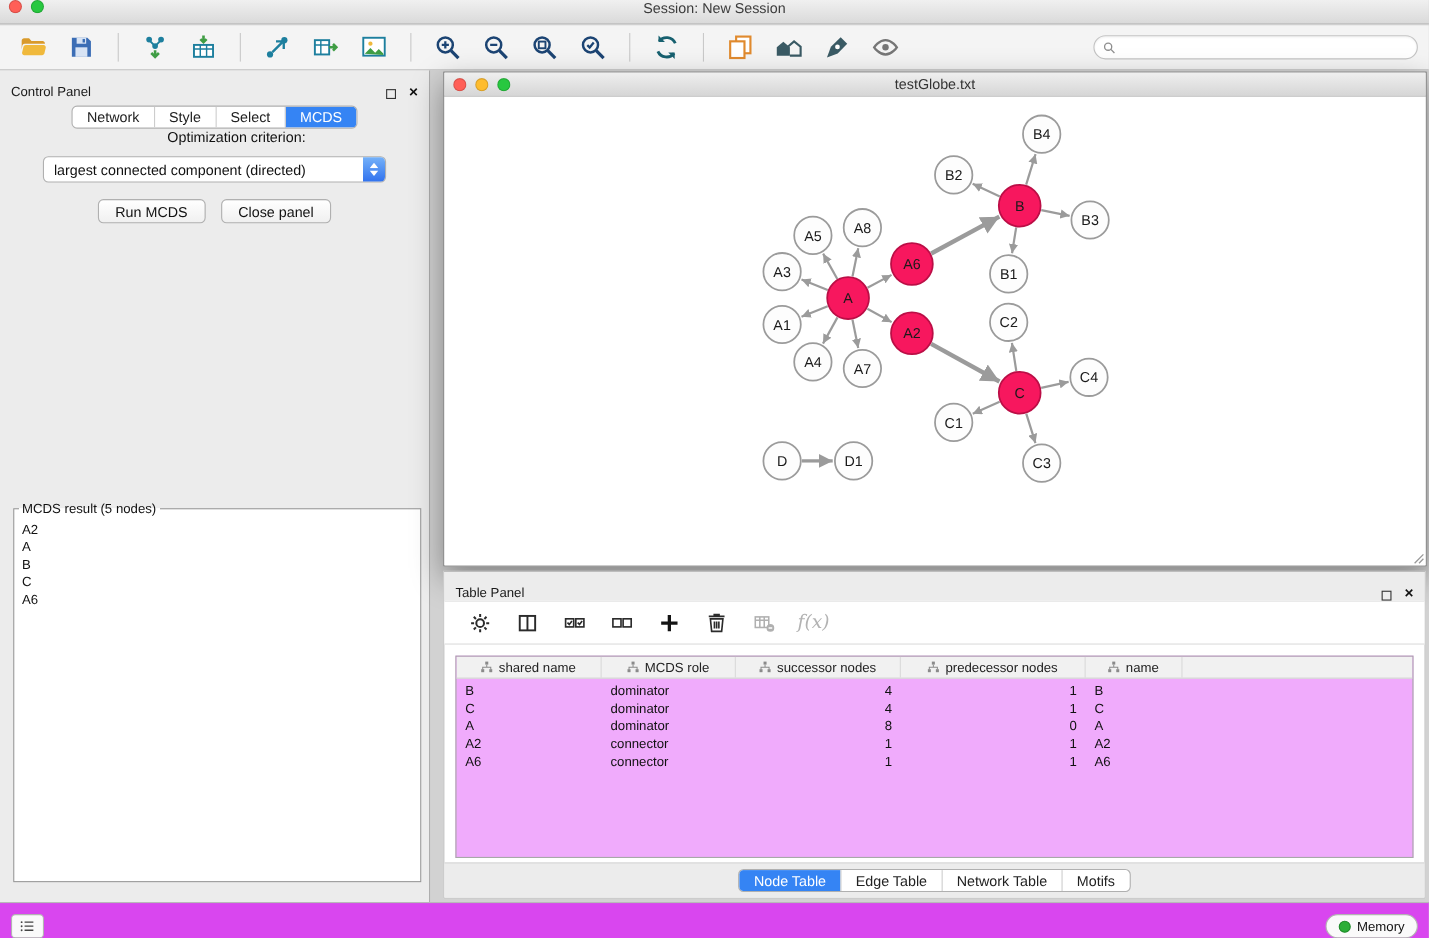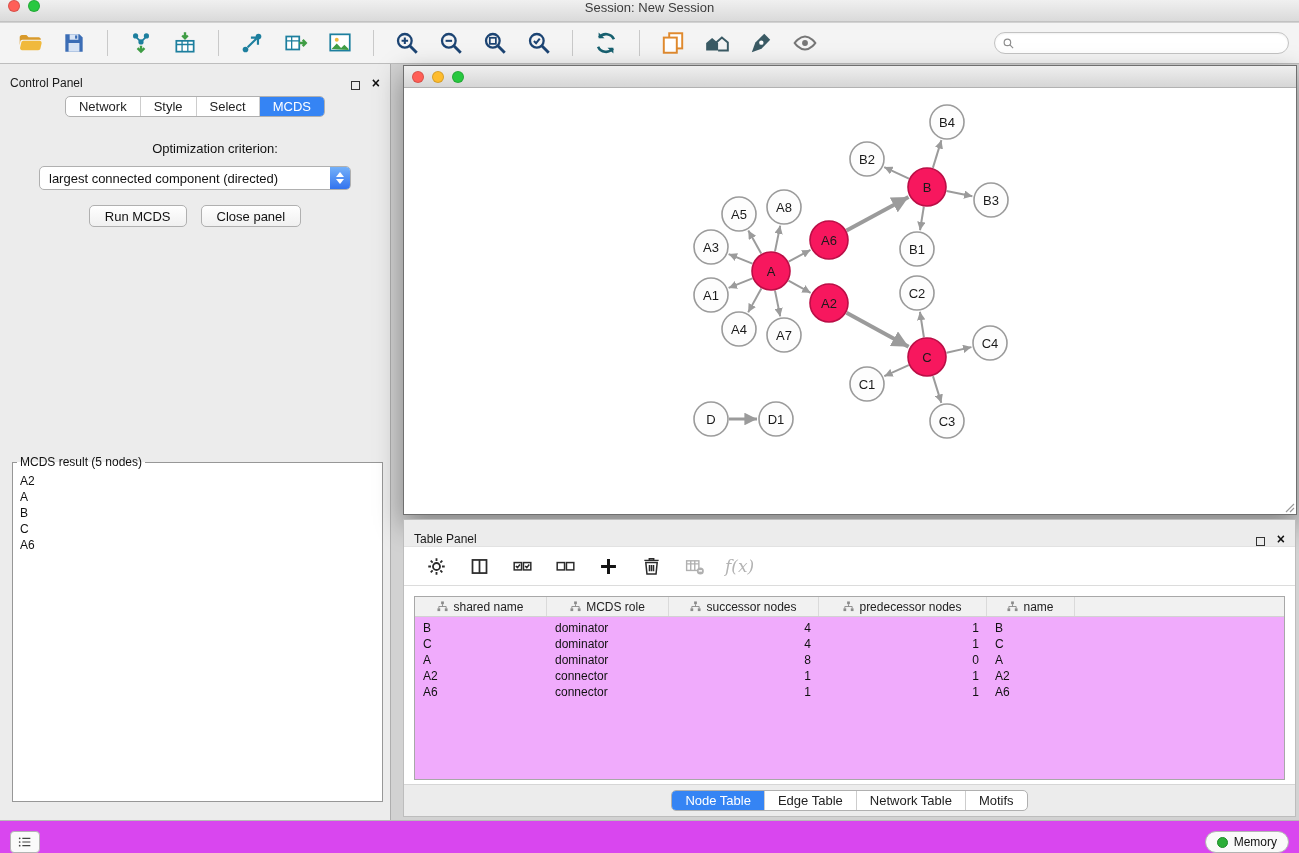--- a/index.html
+++ b/index.html
@@ -51,21 +51,21 @@
   .panel-header .sp { flex:1; }
   .float-box { width:9px; height:9px; border:1px solid #333; margin-right:12px; }
   .close-x { font-size:14px; font-weight:bold; color:#111; line-height:1; cursor:pointer; }
 
   .seg { display:inline-flex; border:1px solid #b0b0b0; border-radius:5px; overflow:hidden; background:#fff; height:21px; }
   .seg > div { padding:2px 13px; font-size:13px; color:#222; border-left:1px solid #cdcdcd; cursor:pointer; white-space:nowrap; }
   .seg > div:first-child { border-left:none; }
   .seg > div.active { background:#3584f4; color:#fff; }
 
   #cp-tabs-row { display:flex; justify-content:center; margin-top:6px; }
-  .opt-label { margin-top:24px; font-size:13px; text-align:center; color:#111;padding-left:40px; }
+  .opt-label { font-size:13px; text-align:center; color:#111;padding-left:40px; }
   .combo {
     margin:10px auto 0; width:312px; height:24px; background:#fff;
     border:1px solid #b0b0b0; border-radius:5px; display:flex; align-items:center; cursor:pointer;
   }
   .combo .val { flex:1; font-size:13px; padding:0 9px; text-align:left; color:#111; white-space:nowrap; overflow:hidden; }
   .combo .step {
     width:20px; height:22px; margin-right:0px; border-radius:0 4px 4px 0;
     background:linear-gradient(#74b1f9,#3273ee);
     display:flex; flex-direction:column; align-items:center; justify-content:center; gap:2px;
   }
@@ -329,20 +329,21 @@
         <div class="result-item">A6</div>
       </div>
   </fieldset>
 </div>
 
 <div id="network-window">
   <div class="win-titlebar">
     <span class="tl red"></span>
     <span class="tl yellow"></span>
     <span class="tl green"></span>
+    <span class="win-title">testGlobe.txt</span>
   </div>
   <div class="win-content">
     <svg id="graph" viewBox="0 0 892 426" preserveAspectRatio="xMidYMid meet">
         <defs>
           <marker id="arw" viewBox="0 0 10 10" refX="10" refY="5" markerWidth="4.2" markerHeight="4.2" orient="auto">
             <path d="M0 0 L10 5 L0 10 z" fill="#9b9b9b"></path>
           </marker>
         </defs>
         <line x1="357.20930486584723" y1="165.56032429229037" x2="344.3011603774451" y2="142.56769192232414" stroke="#9b9b9b" stroke-width="2" marker-end="url(#arw)"></line>
         <line x1="370.9811984858021" y1="163.40025360835892" x2="376.217861438488" y2="137.61975907205903" stroke="#9b9b9b" stroke-width="2" marker-end="url(#arw)"></line>

